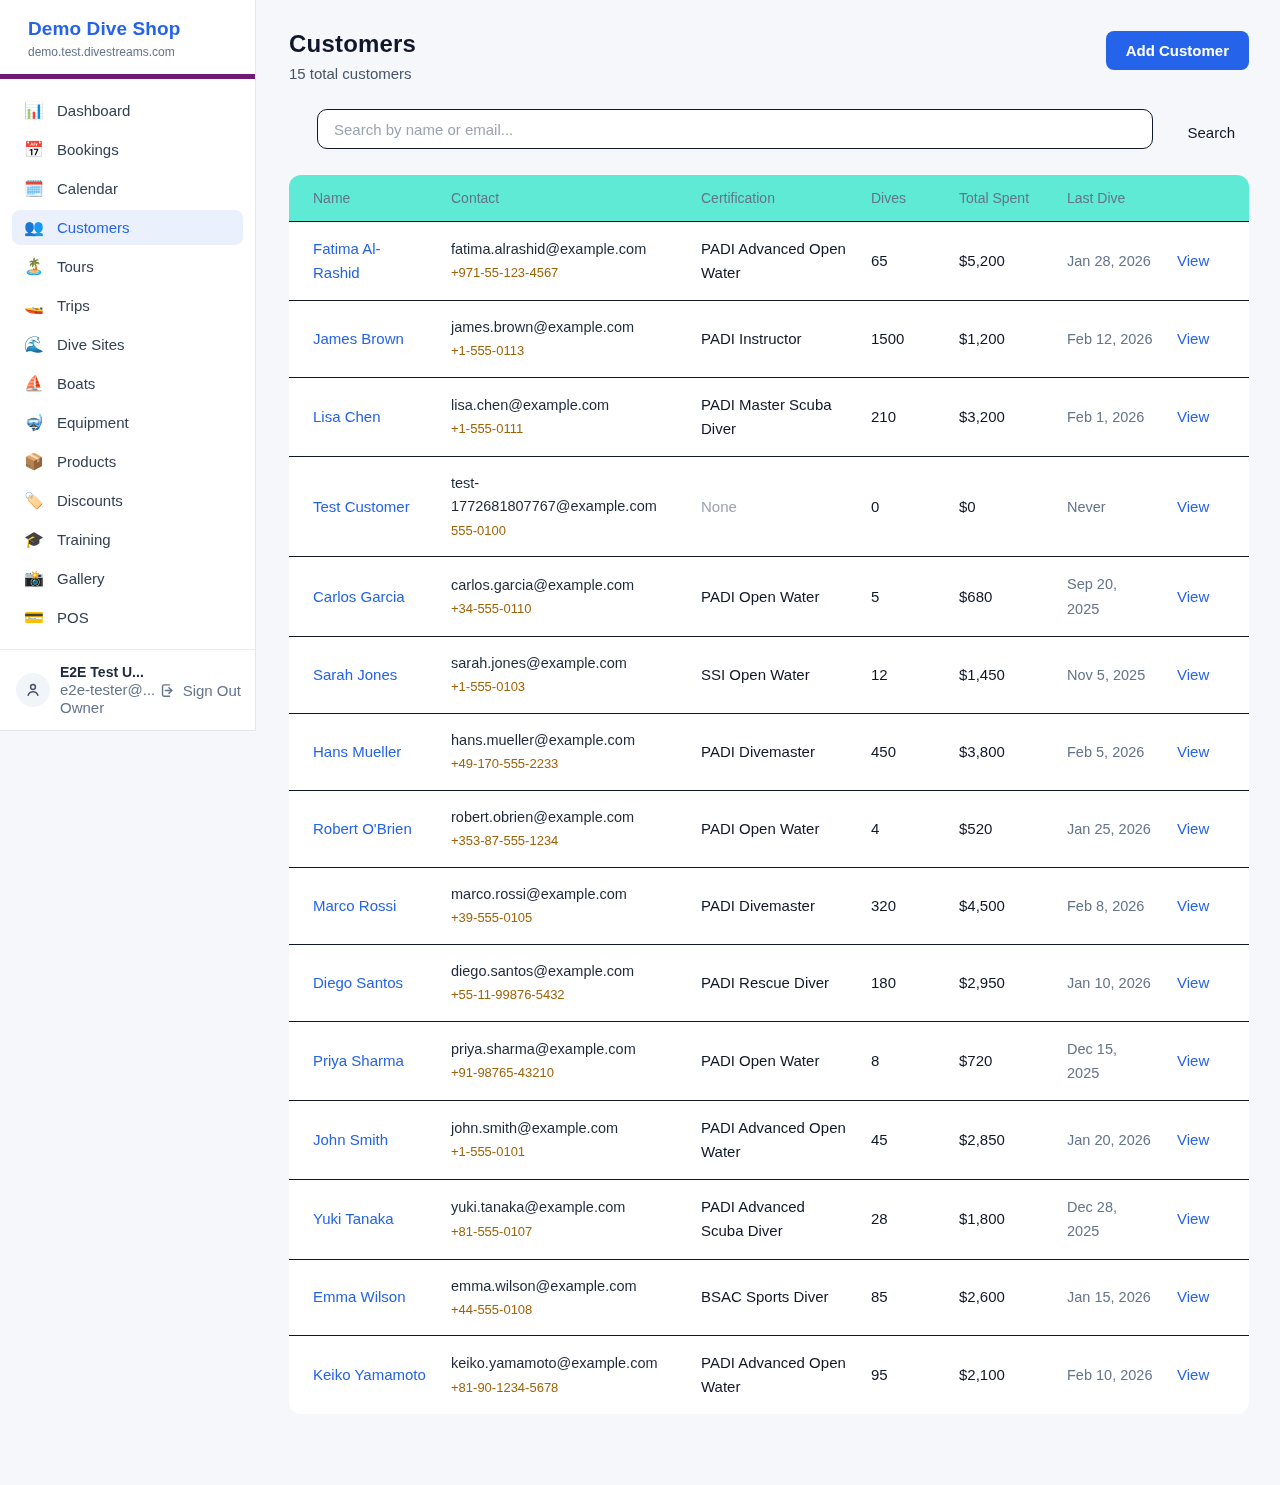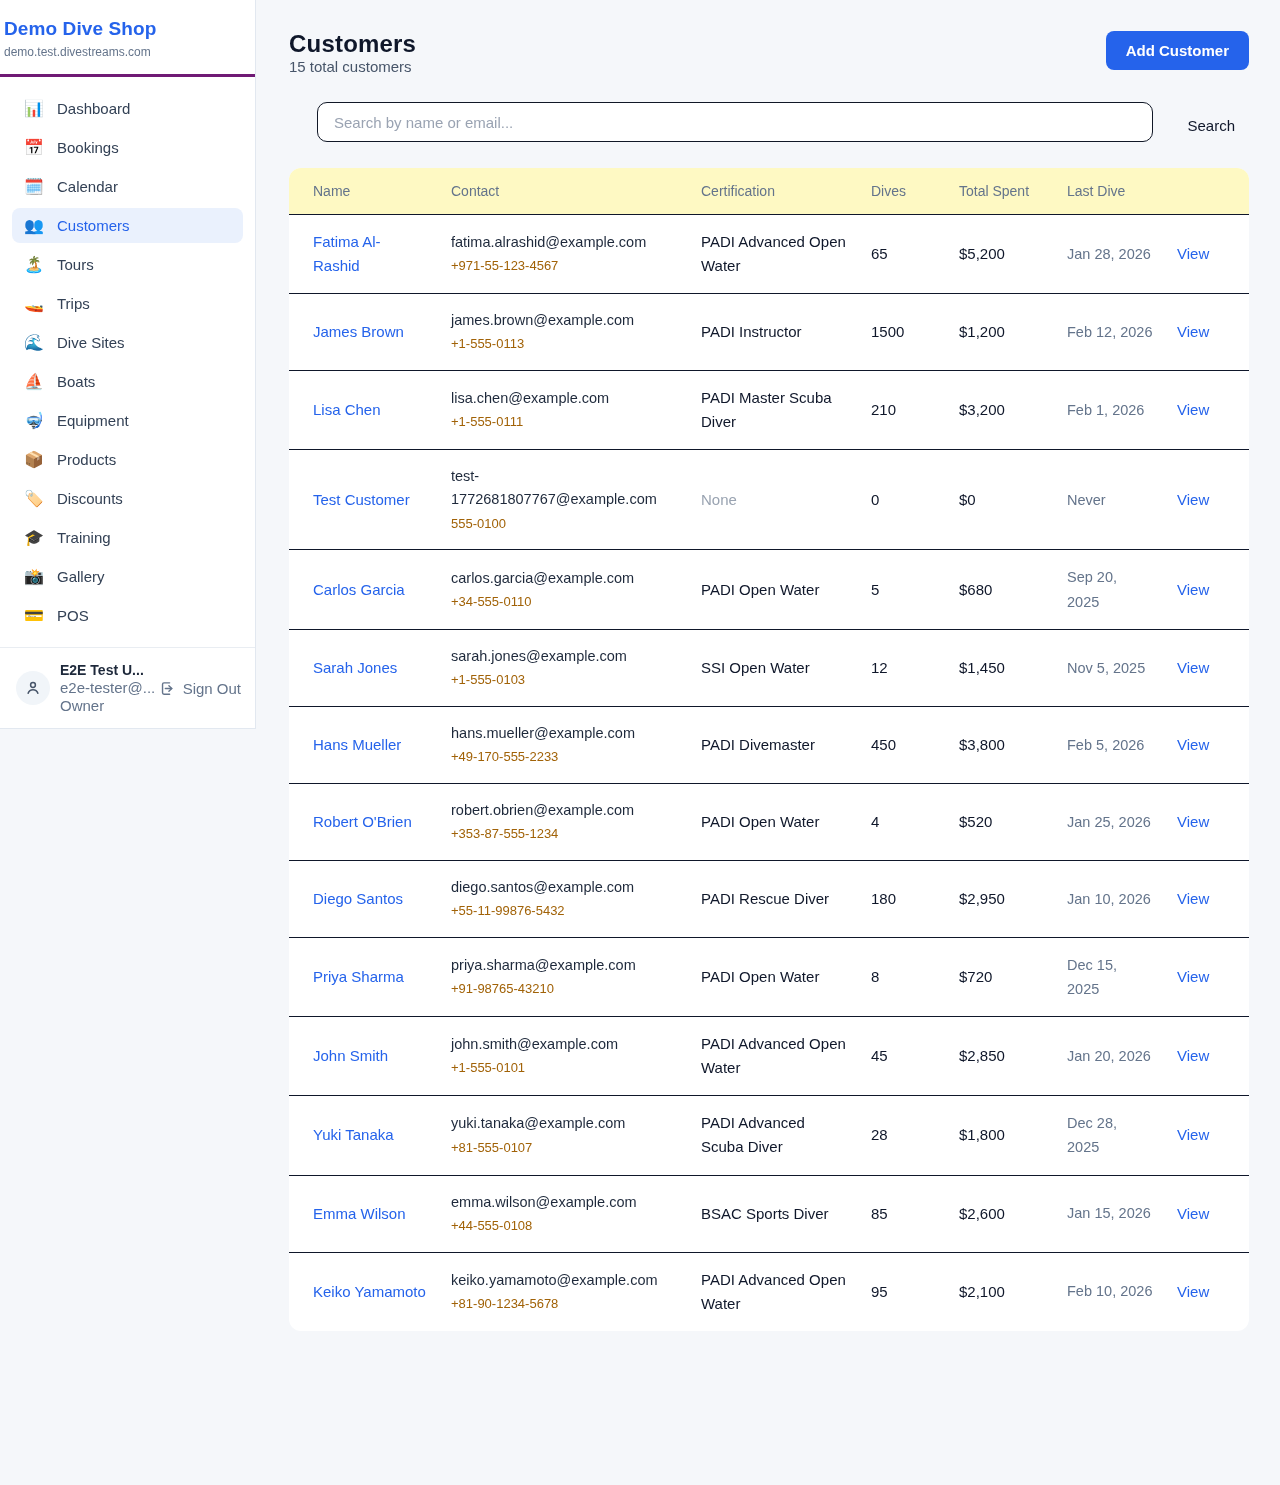--- a/index.html
+++ b/index.html
@@ -12,21 +12,21 @@
     position:relative;
   }
 
   
   .sidebar {
     position:absolute; top:0; left:0; width:256px;
     background:#ffffff;
     border-right:1px solid #e2e8f0;
     border-bottom:1px solid #e2e8f0;
   }
-  .brand { padding:18px 4px 15px; border-bottom:3px solid #701a75; }
+  .brand { padding:18px 28px 15px; border-bottom:5px solid #701a75; }
   .brand-name { color:#2563eb; font-size:19px; font-weight:700; letter-spacing:.1px; }
   .brand-domain { color:#64748b; font-size:12px; margin-top:5px; }
 
   .nav { padding:14px 12px 10px; }
   .nav-item {
     display:flex; align-items:center; gap:13px;
     padding:9px 12px; margin-bottom:4px;
     border-radius:8px; font-size:15px; color:#334155; cursor:pointer;
   }
   .nav-item.active { background:#eaf1fd; color:#2563eb; font-weight:500; }
@@ -49,21 +49,21 @@
     display:flex; align-items:center; gap:7px;
     background:none; border:none; cursor:pointer;
     color:#64748b; font-size:15px; font-family:inherit; flex-shrink:0;
   }
 
   
   .main { margin-left:257px; padding:30px 31px 0 32px; }
 
   .page-head { display:flex; justify-content:space-between; align-items:flex-start; }
   .page-title { font-size:24px; font-weight:700; color:#0f172a; letter-spacing:.2px; }
-  .page-subtitle { font-size:15px; color:#475569; }
+  .page-subtitle { font-size:15px; color:#475569; margin-top:7px; }
   .add-btn {
     background:#2563eb; color:#fff; border:none; cursor:pointer;
     border-radius:8px; font-size:15px; font-weight:600; font-family:inherit;
     padding:11px 20px; margin-top:1px;
   }
 
   .search-row { display:flex; align-items:flex-end; margin-top:27px;margin-left:28px; }
   .search-input {
     flex:1; height:40px; background:#fff;
     border:1px solid #111827; border-radius:10px;
@@ -73,21 +73,21 @@
   .search-input::placeholder { color:#9aa3b2; }
   .search-btn {
     background:none; border:none; cursor:pointer; font-family:inherit;
     font-size:15px; color:#0f172a; margin-left:20px; padding:8px 14px;
   }
 
   
   .card { background:#fff; border-radius:12px; margin-top:26px; overflow:hidden; }
   table { width:100%; border-collapse:collapse; table-layout:fixed; }
   thead th {
-    background:#fef9c3; text-align:left;
+    background:#5eead4; text-align:left;
     font-size:14px; font-weight:500; color:#64748b;
     padding:13px 12px; line-height:1.45; vertical-align:middle;
     border-bottom:1px solid #0f172a;
   }
   thead th:first-child, tbody td:first-child { padding-left:24px; }
   thead th:last-child, tbody td:last-child { padding-right:28px; }
   tbody td { padding:15px 12px; font-size:15px; line-height:1.6; vertical-align:middle; overflow-wrap:anywhere; }
   tbody tr:not(:first-child) td { border-top:1px solid #0f172a; }
 
   .name-link { color:#2563eb; font-weight:500; text-decoration:none; cursor:pointer; }
@@ -323,20 +323,32 @@
       <div class="email">robert.obrien@example.com</div>
       <div class="phone">+353-87-555-1234</div>
     </td>
     <td><span class="cert">PADI Open Water</span></td>
     <td><span class="dives">4</span></td>
     <td><span class="total">$520</span></td>
     <td><span class="last">Jan 25, 2026</span></td>
     <td><a class="view-link">View</a></td>
   </tr>
           <tr>
+    <td><a class="name-link">Marco Rossi</a></td>
+    <td>
+      <div class="email">marco.rossi@example.com</div>
+      <div class="phone">+39-555-0105</div>
+    </td>
+    <td><span class="cert">PADI Divemaster</span></td>
+    <td><span class="dives">320</span></td>
+    <td><span class="total">$4,500</span></td>
+    <td><span class="last">Feb 8, 2026</span></td>
+    <td><a class="view-link">View</a></td>
+  </tr>
+          <tr>
     <td><a class="name-link">Diego Santos</a></td>
     <td>
       <div class="email">diego.santos@example.com</div>
       <div class="phone">+55-11-99876-5432</div>
     </td>
     <td><span class="cert">PADI Rescue Diver</span></td>
     <td><span class="dives">180</span></td>
     <td><span class="total">$2,950</span></td>
     <td><span class="last">Jan 10, 2026</span></td>
     <td><a class="view-link">View</a></td>

